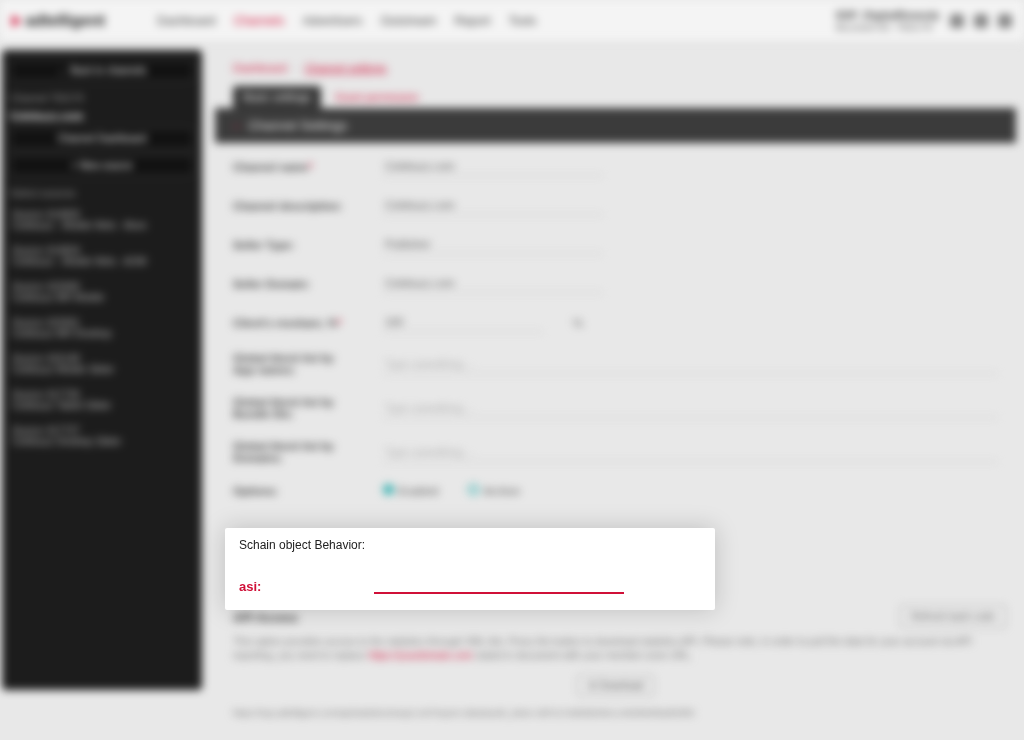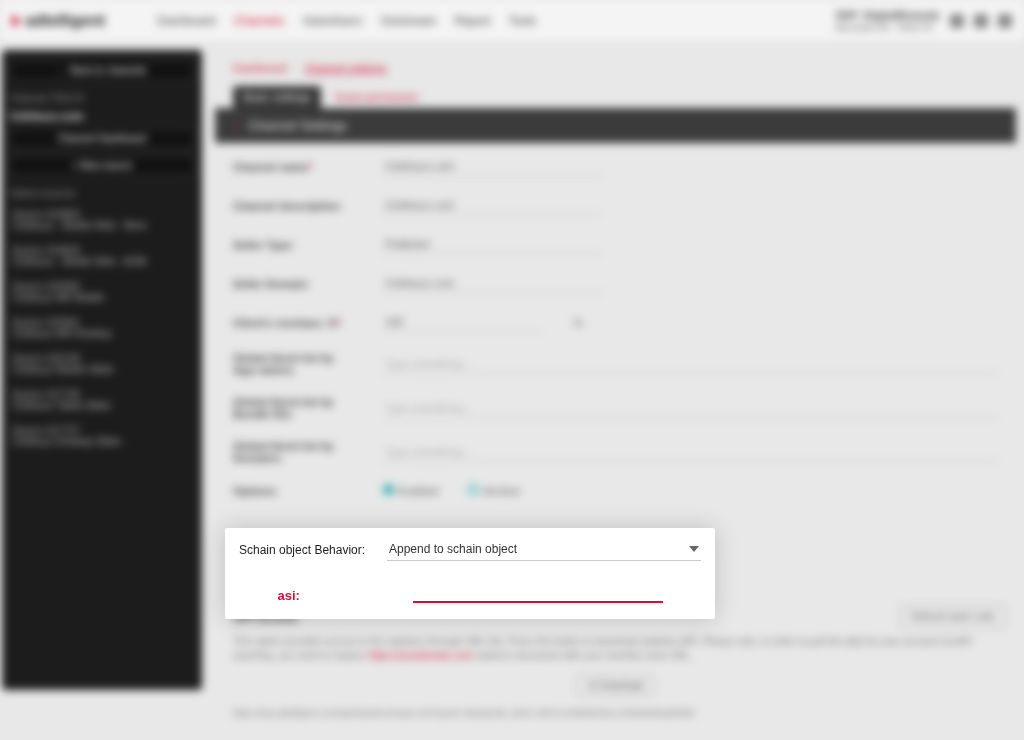--- a/index.html
+++ b/index.html
@@ -64,21 +64,21 @@
     padding: 10px 14px 16px;
     font-size: 13px;
     color: #333;
   }
   .fc-row { display: flex; align-items: center; gap: 18px; margin-bottom: 6px; }
   .fc-lbl { width: 130px; font-size: 12px; color: #222; }
   .fc-sel { flex: 1; display: flex; align-items: center; justify-content: space-between; border-bottom: 1px solid #ccc; padding: 4px 2px; font-size: 12px; color: #333; cursor: pointer; }
   .chev { width: 0; height: 0; border-left: 5px solid transparent; border-right: 5px solid transparent; border-top: 6px solid #666; }
   .fc-red-lbl { width: 35px; font-weight: 700; color: #d01038; font-size: 13px; }
   .fc-red-input { flex: 0 0 250px; border: none; border-bottom: 2px solid #d01038; padding: 3px 2px; font-size: 12px; outline: none; margin-left: 100px; }
-  .fc-fieldrow { display: flex; align-items: flex-end; margin-top: 20px; justify-content: center; }
+  .fc-fieldrow { display: flex; align-items: flex-end; margin-top: 20px; }
 </style>
 </head>
 <body>
 
 <div class="app">
 
   <div class="bg">
 
     <div class="topbar">
       <div class="logo">
@@ -208,24 +208,20 @@
       <div class="dlrow"><span class="dlbtn">⬇ <span>Download</span></span></div>
       <div class="urltxt">https://ssp.adtelligent.com/api/statistics/sssp2.xml?report=date&amp;auth_token=d97e17a959d24bccc46308485a952f83</div>
 
       <div class="footerbtn">Refresh bash code</div>
     </div>
   </div>
 
   <div class="focus-card">
     <div class="fc-row">
       <span class="fc-lbl">Schain object Behavior:</span>
-      <div class="fc-sel">
-        <span>Append to schain object</span>
-        <span class="chev"></span>
-      </div>
     </div>
     <div class="fc-fieldrow">
       <span class="fc-red-lbl">asi:</span>
       <input class="fc-red-input" style="">
     </div>
   </div>
 
 </div>
 
 </body></html>

